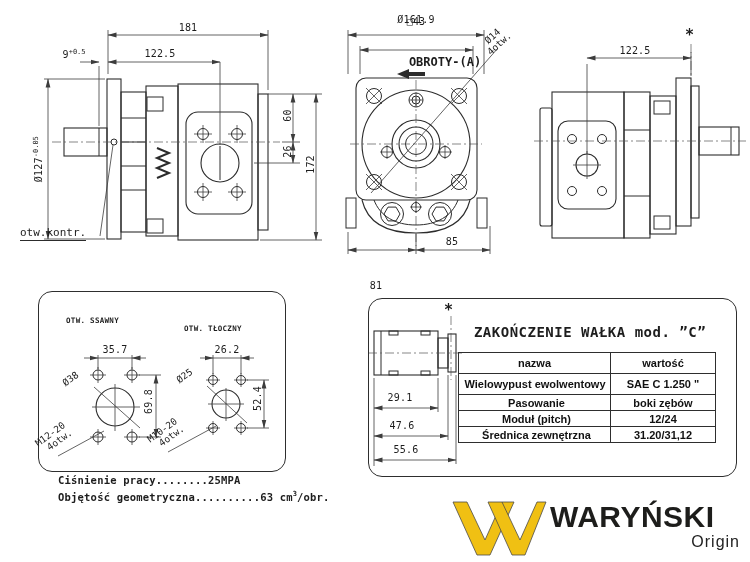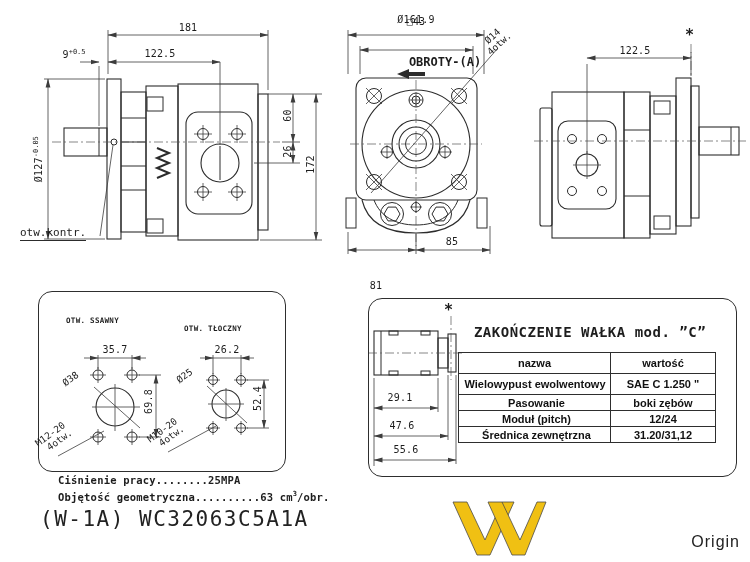--- a/index.html
+++ b/index.html
@@ -351,21 +351,21 @@
       <td class="cell-name">Średnica zewnętrzna</td>
       <td class="cell-val">31.20/31,12</td>
     </tr>
   </tbody>
     </table>
 
   <div class="t spec" style="left:58px; top:474px;">Ciśnienie pracy........25MPA</div>
   <div class="t spec" style="left:58px; top:490px;">
     <span>Objętość geometryczna..........63 cm</span><sup class="tol">3</sup><span>/obr.</span>
   </div>
-  <div class="t partnum" style="left:40px; top:507px;">(W-1A) WC32063C5A1A</div>
 
   <svg style="position:absolute; left:452px; top:496px;" width="95" height="60" viewBox="0 0 95 60">
     <path d="M1,6 L15,6 L33,44 L50,6 L62,6 L38,59 L25,59 Z" stroke="#4a4a4a" stroke-width="0.8" fill="#F0C013"></path>
     <path d="M36,6 L50,6 L68,44 L85,6 L94,6 L73,59 L60,59 Z" stroke="#4a4a4a" stroke-width="0.8" fill="#F0C013"></path>
   </svg>
+  <div class="t brand" style="left:550px; top:500px;">WARYŃSKI</div>
   <div class="t subbrand" style="left:640px; top:533px; width:100px;">Origin</div>
 
 </div>
 
 </body></html>

